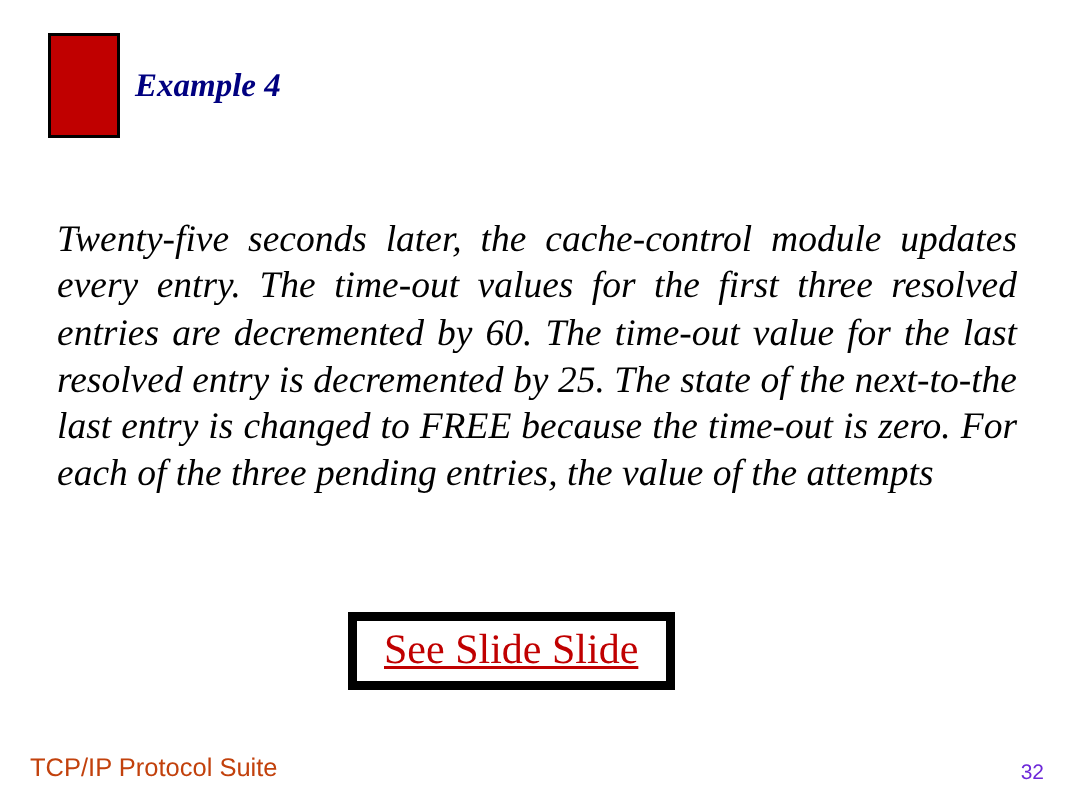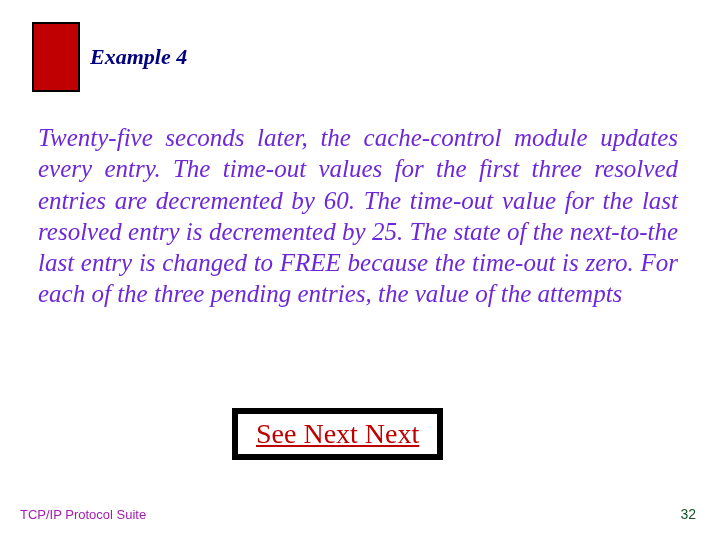--- a/index.html
+++ b/index.html
@@ -28,27 +28,27 @@
     top: 44px;
     font-family: 'Brush Script MT', 'Segoe Script', cursive;
     font-style: italic;
     font-weight: bold;
     font-size: 22px;
     color: #000080;
   }
   .body-text {
     position: absolute;
     left: 38px;
-    top: 122px;
+    top: 144px;
     width: 640px;
     font-family: 'Times New Roman', Times, serif;
     font-style: italic;
     font-size: 25px;
     line-height: 1.25;
-    color: #6d28d9;
+    color: #000000;
     text-align: justify;
   }
   .next-slide-box {
     position: absolute;
     left: 232px;
     top: 408px;
     border: 6px solid #000000;
     padding: 4px 18px;
     box-sizing: border-box;
   }
@@ -58,39 +58,39 @@
     color: #c00000;
     text-decoration: underline;
     text-decoration-color: #c00000;
     white-space: nowrap;
   }
   .footer-left {
     position: absolute;
     left: 20px;
     bottom: 18px;
     font-family: Arial, Helvetica, sans-serif;
-    font-size: 13px;
-    color: #a21caf;
+    font-size: 17px;
+    color: #c2410c;
   }
   .footer-right {
     position: absolute;
     right: 24px;
     bottom: 18px;
     font-family: Arial, Helvetica, sans-serif;
     font-size: 14px;
-    color: #14532d;
+    color: #6d28d9;
   }
 </style>
 </head>
 <body>
 
 <div class="red-box"></div>
 
 <div class="example-title">Example 4</div>
 
 <div class="body-text">Twenty-five seconds later, the cache-control module updates every entry. The time-out values for the first three resolved entries are decremented by 60. The time-out value for the last resolved entry is decremented by 25. The state of the next-to-the last entry is changed to FREE because the time-out is zero. For each of the three pending entries, the value of the attempts</div>
 
 <div class="next-slide-box">
-  <span class="next-slide-text">See Next Next</span>
+  <span class="next-slide-text">See Slide Slide</span>
 </div>
 
 <div class="footer-left">TCP/IP Protocol Suite</div>
 <div class="footer-right">32</div>
 
 </body></html>

